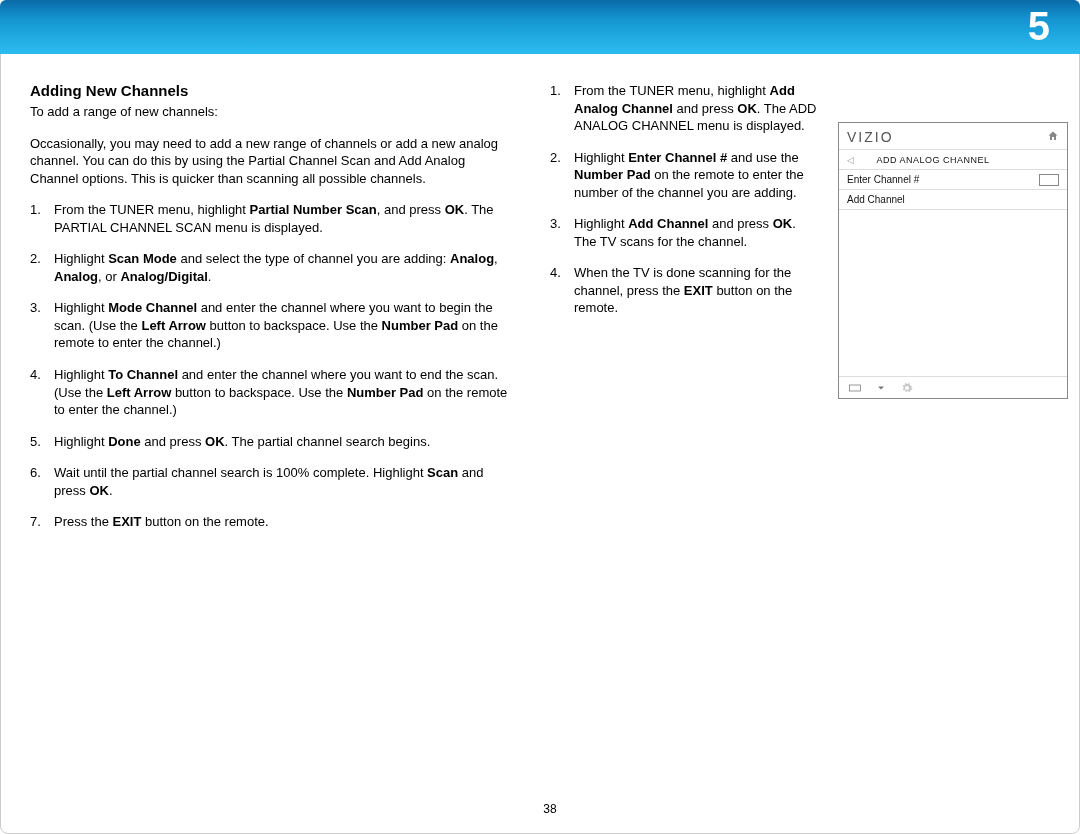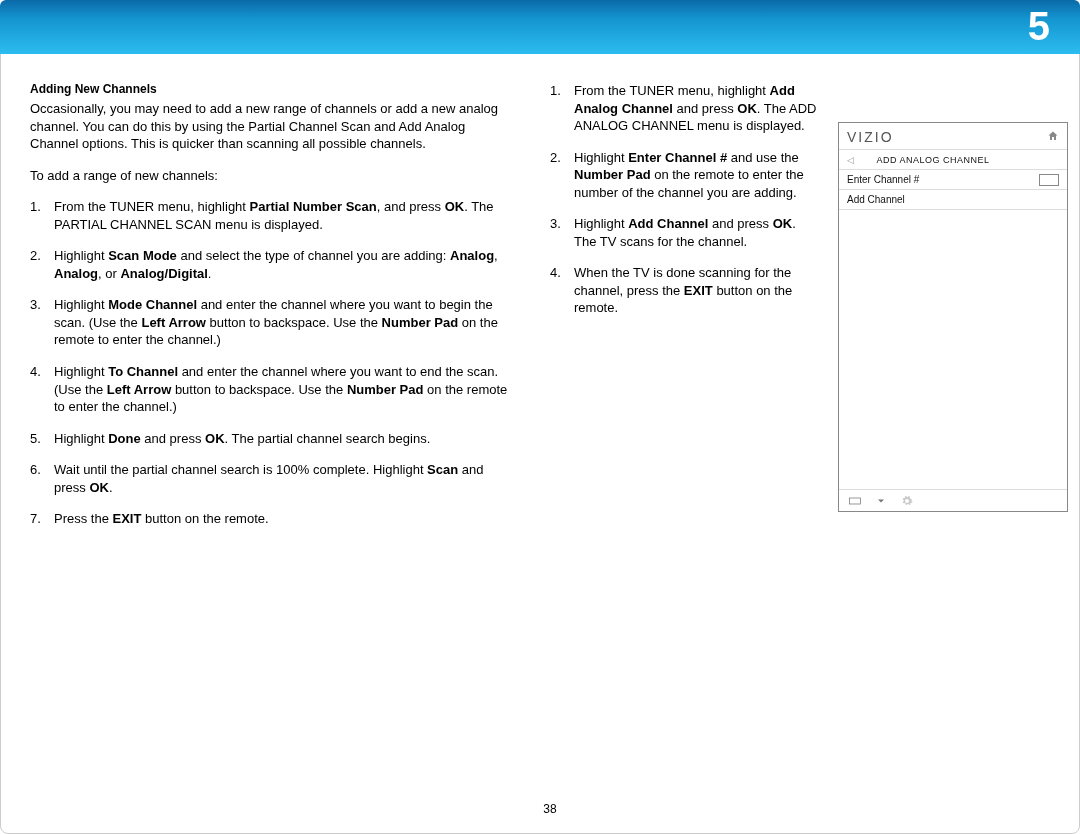--- a/index.html
+++ b/index.html
@@ -28,21 +28,21 @@
     font-family: "Century Gothic", "Avant Garde", sans-serif;
   }
   .page {
     padding: 28px 30px 0 30px;
     display: flex;
     gap: 40px;
   }
   .col-left { width: 480px; }
   .col-right { width: 270px; }
   h2 {
-    font-size: 12px;
+    font-size: 15px;
     font-weight: bold;
     margin-bottom: 4px;
   }
   p { margin-bottom: 14px; line-height: 1.35; }
   ol { padding-left: 0; margin-bottom: 12px; }
   ol li {
     list-style: none;
     position: relative;
     padding-left: 24px;
     margin-bottom: 14px;
@@ -52,21 +52,21 @@
     position: absolute;
     left: 0;
     top: 0;
   }
   b { font-weight: bold; }
   .menu-box {
     position: absolute;
     right: 12px;
     top: 122px;
     width: 230px;
-    height: 390px;
+    height: 277px;
     border: 1px solid #888;
     background: #fff;
     font-size: 11px;
     display: flex;
     flex-direction: column;
   }
   .menu-top {
     display: flex;
     align-items: center;
     justify-content: space-between;
@@ -132,22 +132,22 @@
 
 <div class="frame"></div>
 
 <div class="banner">
   <div class="banner-num">5</div>
 </div>
 
 <div class="page">
   <div class="col-left">
     <h2>Adding New Channels</h2>
+    <p>To add a range of new channels:</p>
     <p>Occasionally, you may need to add a new range of channels  or add a new analog channel. You can do this by using the Partial Channel Scan and Add Analog Channel options. This is quicker than scanning all possible channels.</p>
-    <p>To add a range of new channels:</p>
     <ol id="steps-left">
         <li><span class="num">1.</span>From the TUNER menu, highlight <b>Partial Number Scan</b>, and press <b>OK</b>. The PARTIAL CHANNEL SCAN menu is displayed.</li>
         <li><span class="num">2.</span>Highlight <b>Scan Mode</b> and select the type of channel you are adding: <b>Analog</b>, <b>Analog</b>, or <b>Analog/Digital</b>.</li>
         <li><span class="num">3.</span>Highlight <b>Mode Channel</b> and enter the channel where you want to begin the scan. (Use the <b>Left Arrow</b> button to backspace. Use the <b>Number Pad</b> on the remote to enter the channel.)</li>
         <li><span class="num">4.</span>Highlight <b>To Channel</b> and enter the channel where you want to end the scan. (Use the <b>Left Arrow</b>  button to backspace. Use the <b>Number Pad</b> on the remote to enter the channel.)</li>
         <li><span class="num">5.</span>Highlight <b>Done</b> and press <b>OK</b>. The partial channel search begins.</li>
         <li><span class="num">6.</span>Wait until the partial channel search is 100% complete. Highlight <b>Scan</b> and press <b>OK</b>.</li>
         <li><span class="num">7.</span>Press the <b>EXIT</b> button on the remote.</li>
       </ol>
   </div>

